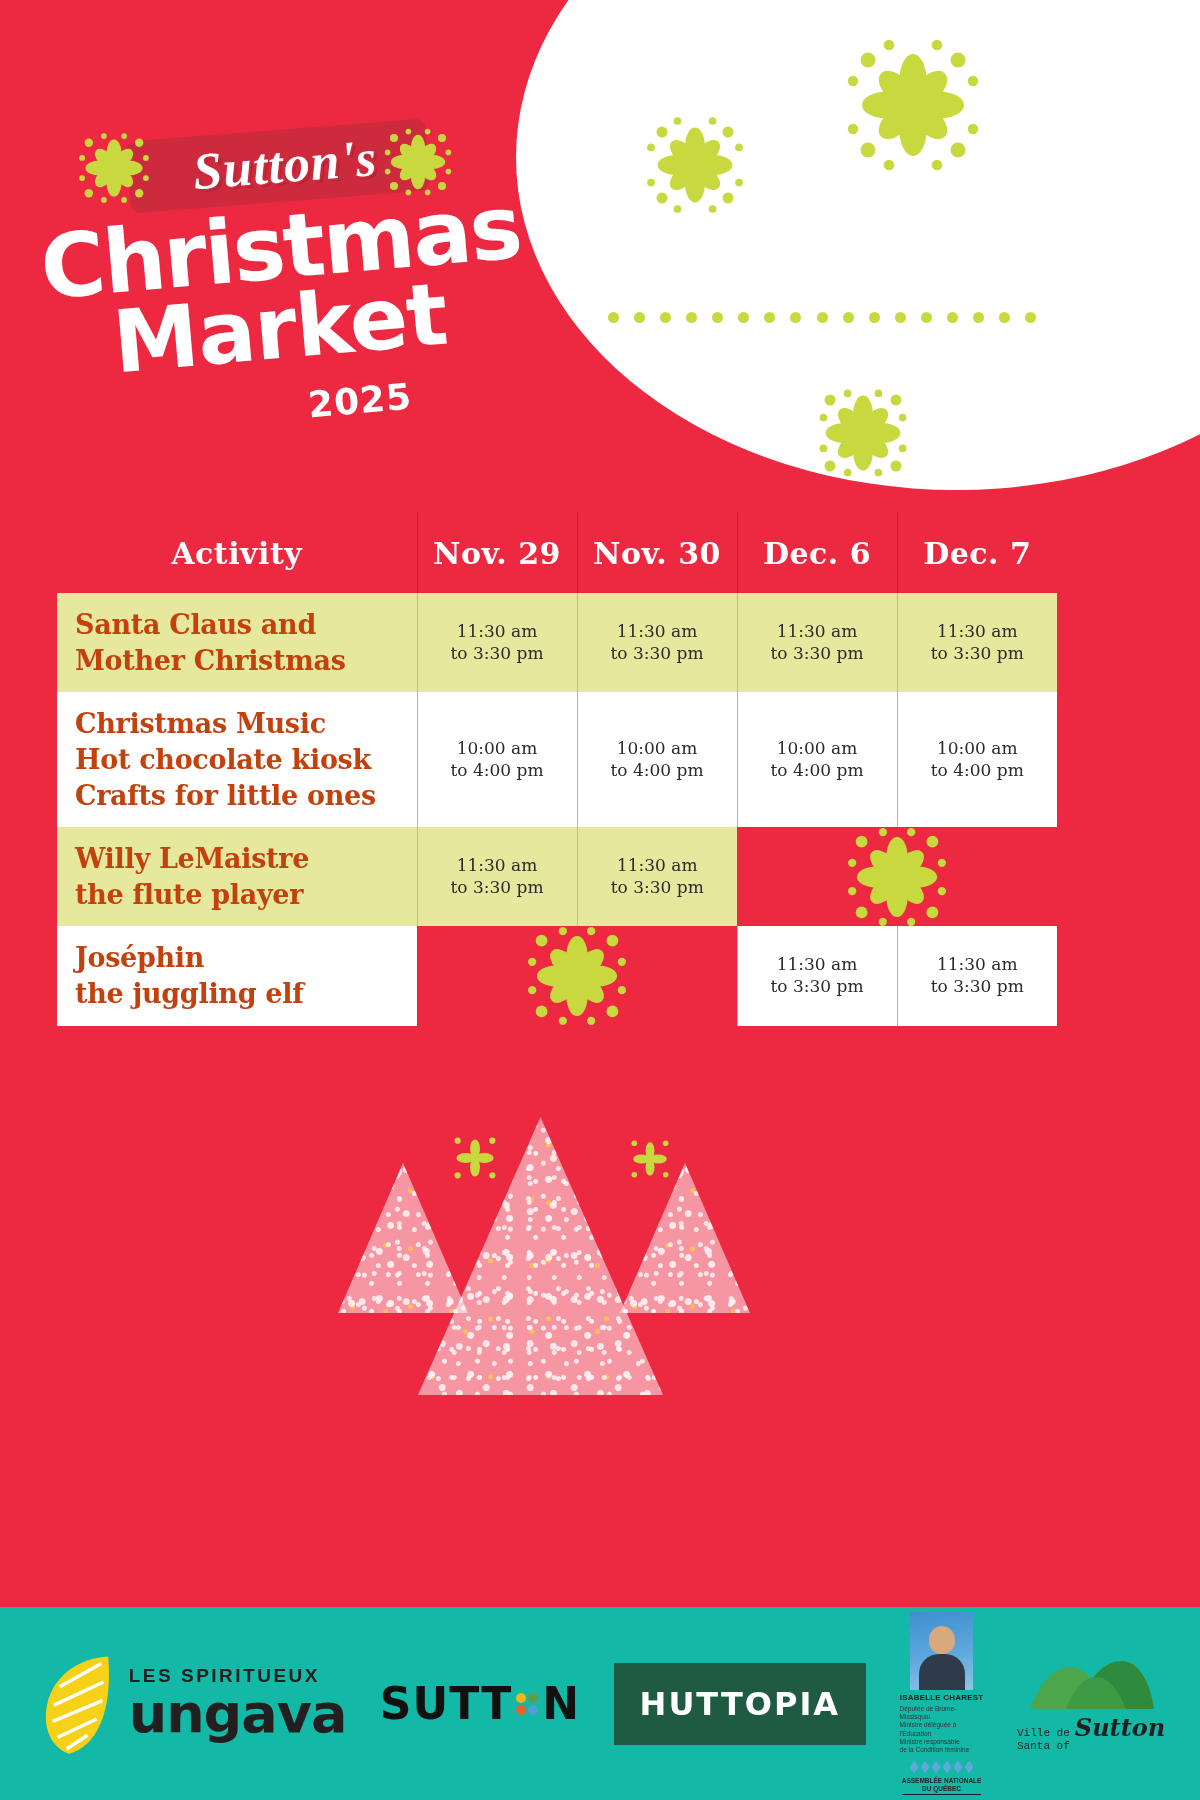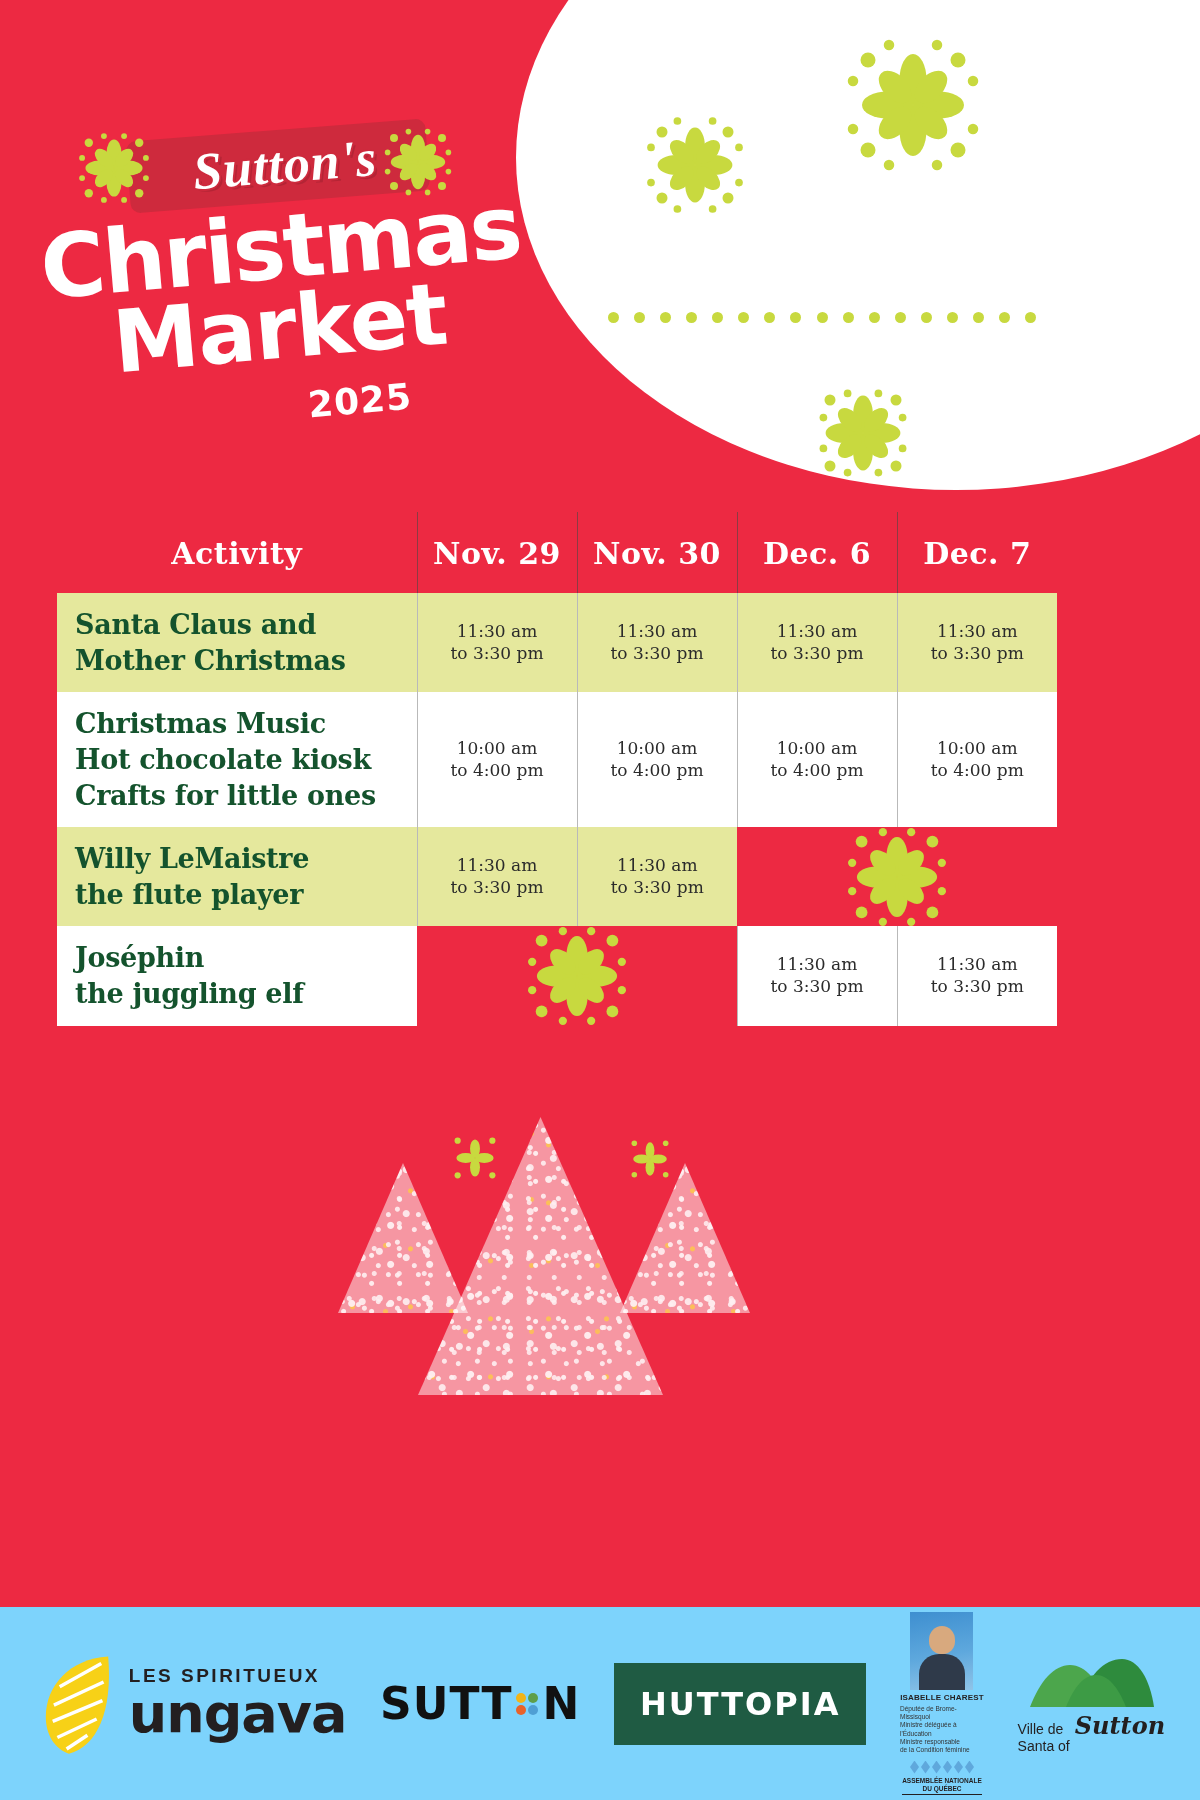--- a/index.html
+++ b/index.html
@@ -151,21 +151,21 @@
     vertical-align:middle;
     padding:14px 8px;
     border-left:1px solid #b9b9b9;
   }
   table.schedule td.label{
     text-align:left;
     padding-left:18px;
     font-weight:bold;
     font-size:27px;
     line-height:1.32;
-    color:#14532d;
+    color:#c2410c;
     border-left:none;
     letter-spacing:-.3px;
   }
   
   tr.band-tint td{ background:#E5E89D; color:#2b2b2b; }
   tr.band-plain td{ background:#ffffff; color:#2b2b2b; }
   
   table.schedule td.empty{
     background:#ED2942 !important;
     border-left:none;
@@ -197,21 +197,21 @@
       36px 36px, 47px 47px, 25px 25px, 58px 58px, 66px 66px, 100% 100%;
     clip-path:polygon(50% 0%, 100% 100%, 0% 100%);
     opacity:.93;
   }
 
   
   .footer{
     position:absolute;
     left:0; bottom:0;
     width:1200px; height:193px;
-    background:#7dd3fc;
+    background:#14b8a6;
     display:flex;
     align-items:center;
     justify-content:space-around;
     padding:0 18px;
   }
   .logo{ display:flex; align-items:center; justify-content:center; }
 
   
   .logo-ungava{ gap:10px; }
   .ungava-txt{ display:flex; flex-direction:column; line-height:1; }
@@ -289,22 +289,22 @@
     font-family:"Liberation Sans", sans-serif;
     font-weight:bold; font-size:6.5px; color:#231f20; text-align:center;
     line-height:1.3; border-bottom:1px solid #231f20; padding-bottom:1px;
   }
 
   
   .logo-ville{ flex-direction:column; align-items:center; gap:2px; }
   .ville-hills{ width:130px; height:56px; position:relative; }
   .ville-txt{ display:flex; align-items:baseline; gap:5px; }
   .ville-small{
-    font-family:Liberation Sans, sans-serif;
-    font-size:14px; color:#231f20; line-height:1.15; text-align:left;
+    font-family:Liberation Mono, monospace;
+    font-size:11px; color:#231f20; line-height:1.15; text-align:left;
   }
   .ville-name{
     font-family:"DejaVu Serif", serif;
     font-style:italic; font-weight:bold; font-size:24px; color:#231f20;
   }
 </style>
 </head>
 <body>
 
 <div id="poster">

